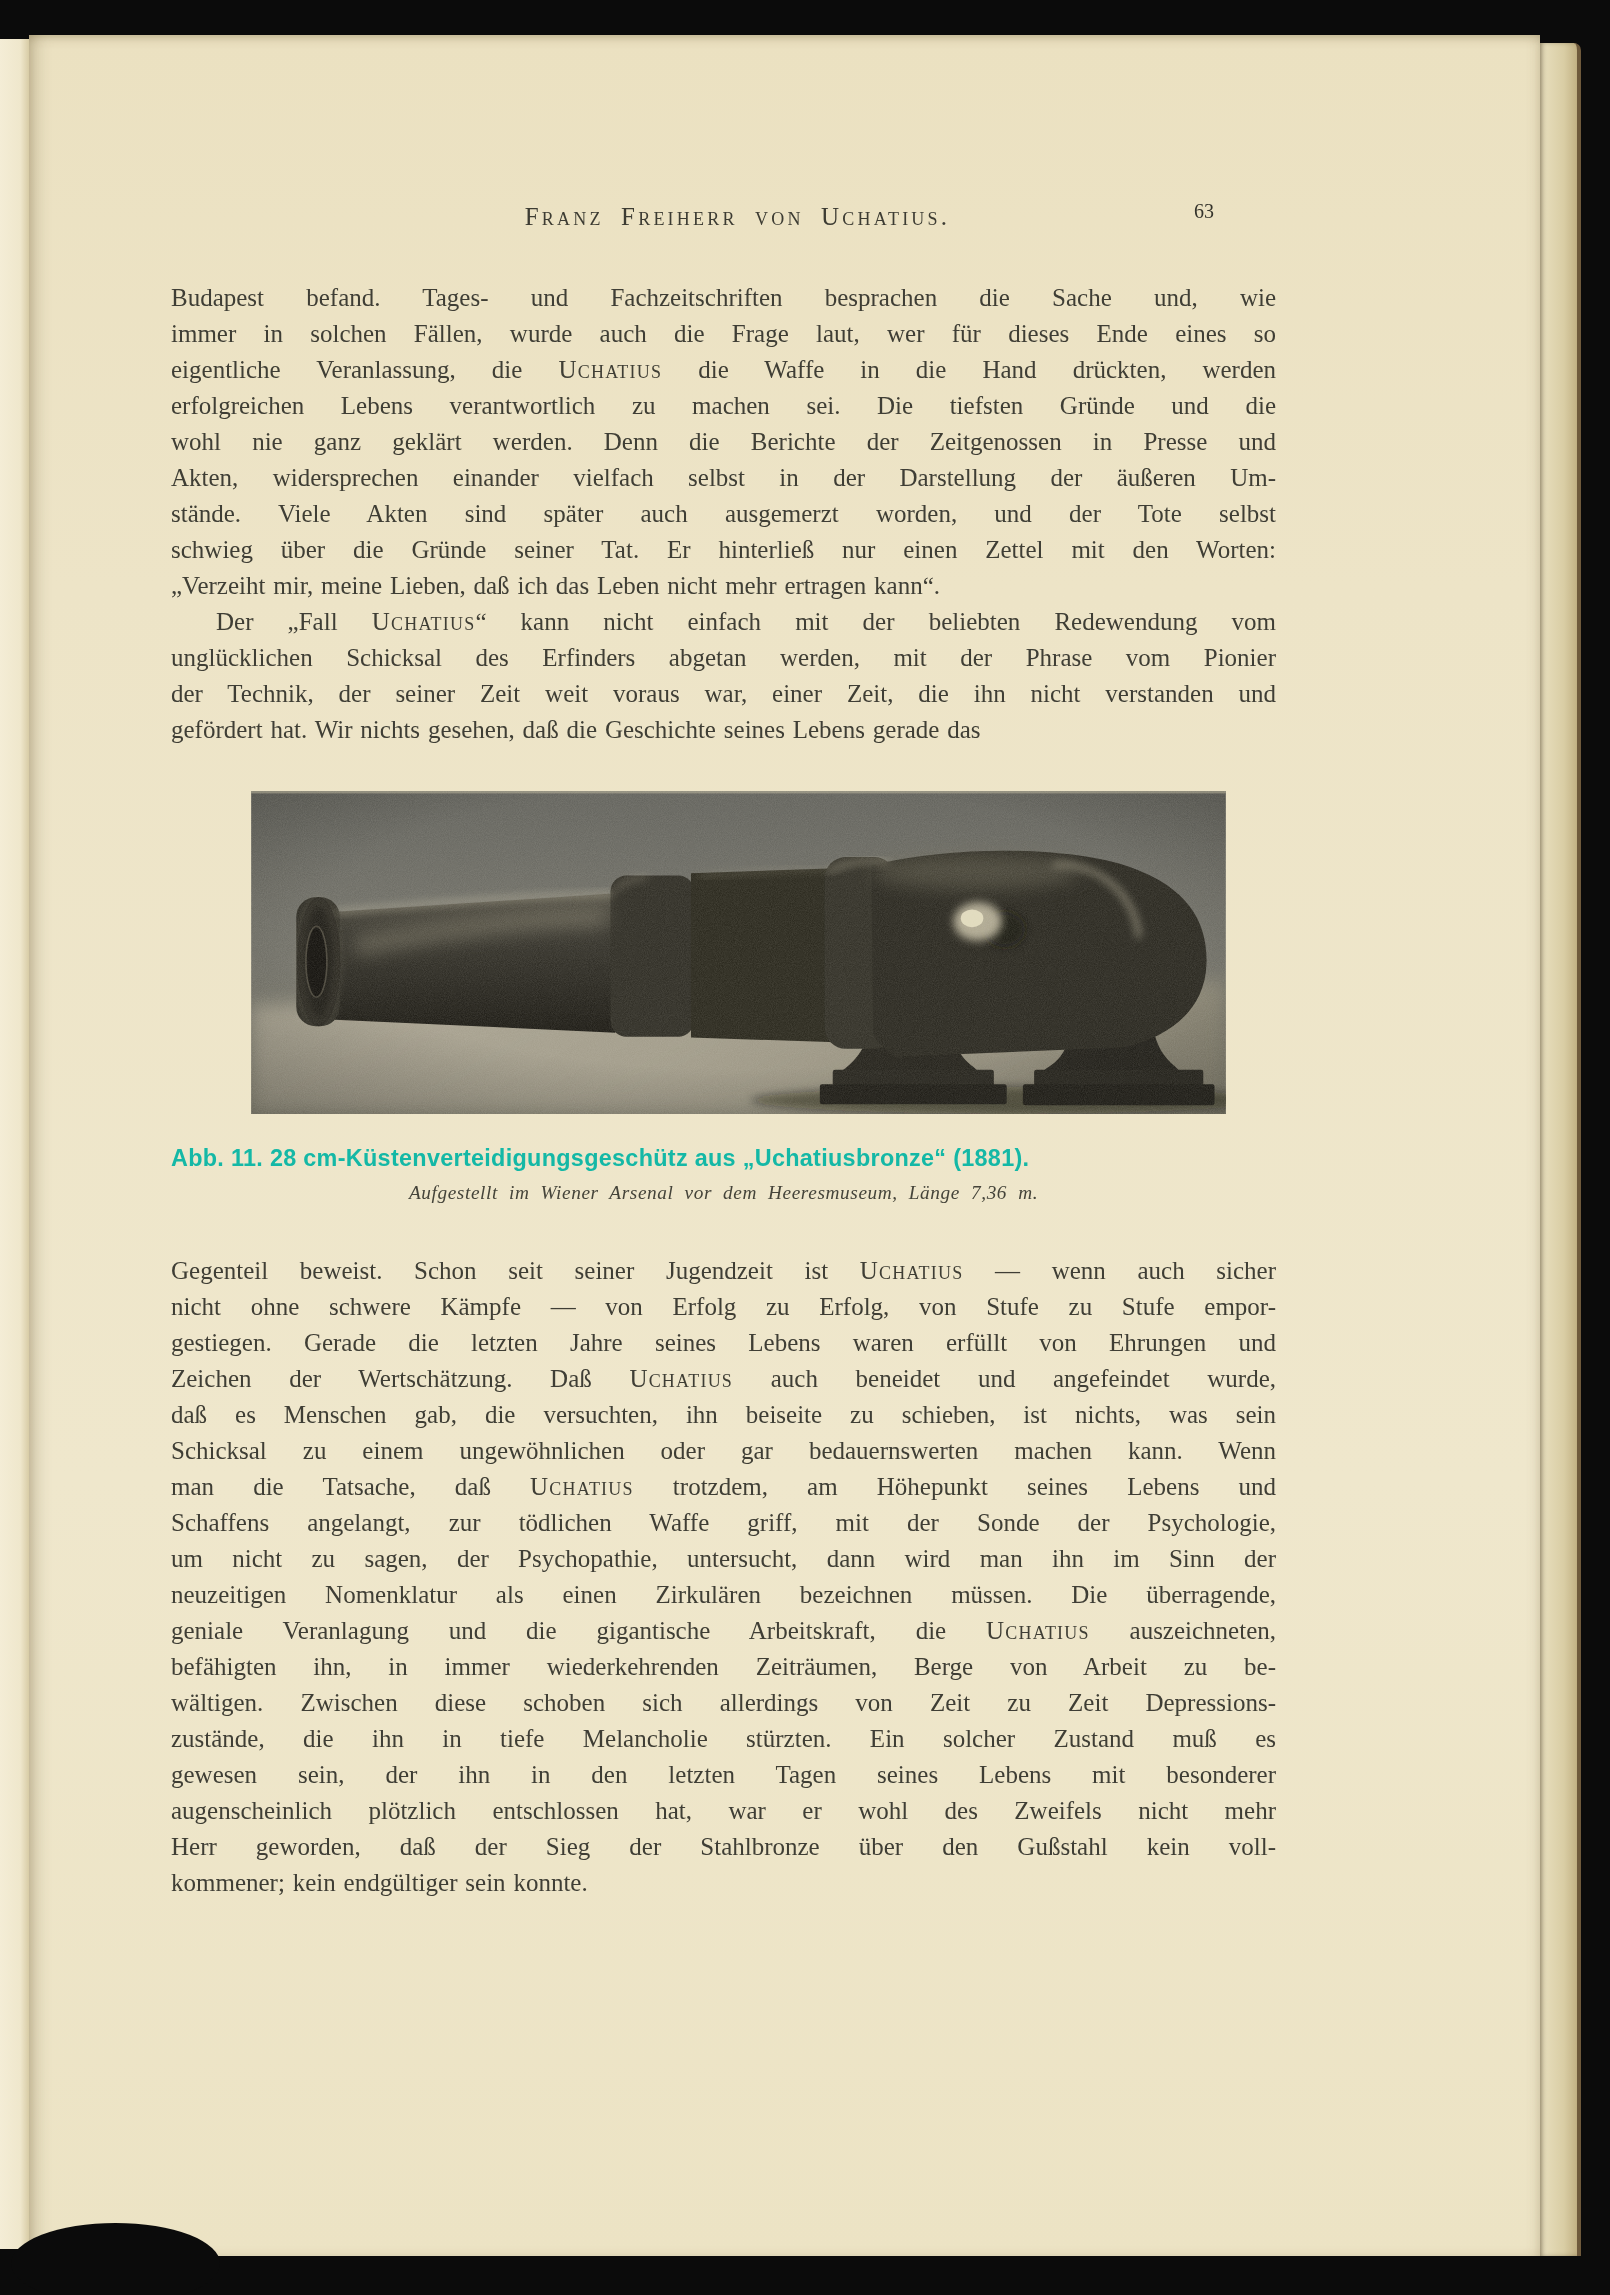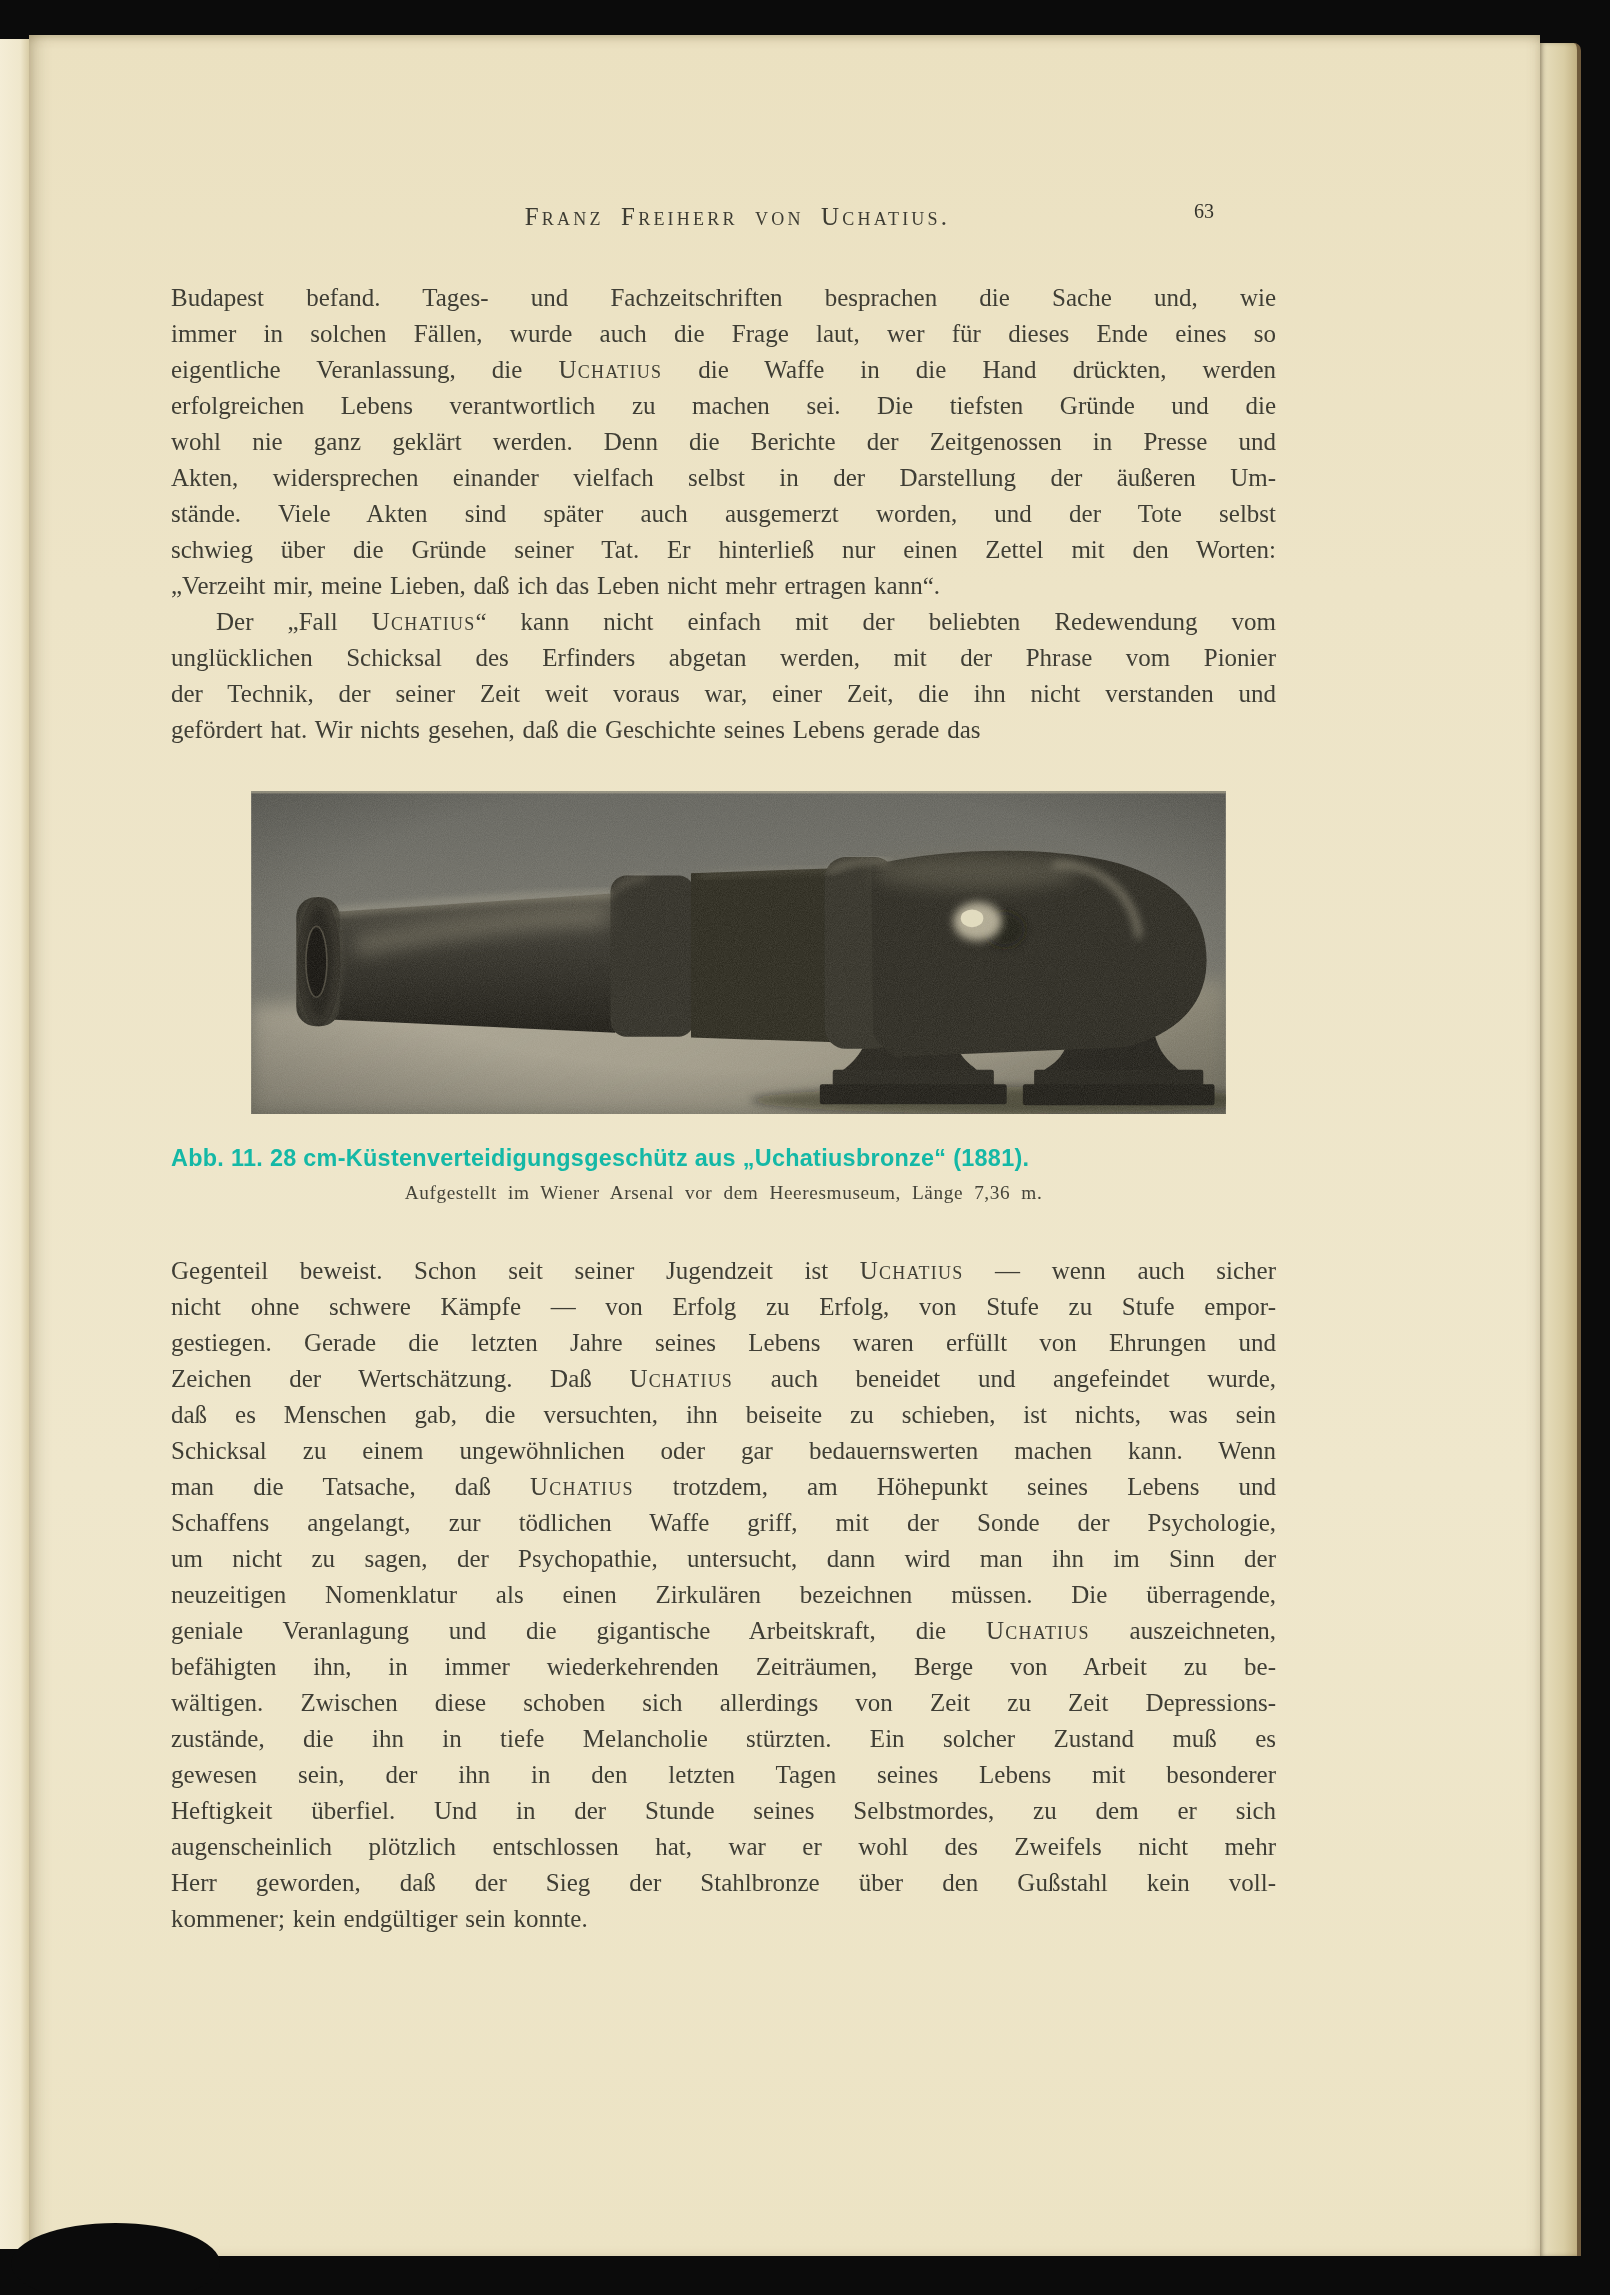--- a/index.html
+++ b/index.html
@@ -58,21 +58,21 @@
   
   .figure-wrap{position:absolute;left:251px;top:791px;width:975px;height:323px;}
   .figure-wrap svg{display:block;}
   .fig-caption{
     position:absolute;left:171px;top:1145px;width:1105px;text-align:left;
     font-family:"Liberation Sans","DejaVu Sans",sans-serif;
     font-weight:700;font-size:23.4px;letter-spacing:0.3px;color:#14b8a6;
   }
   .fig-subcaption{
     position:absolute;left:171px;top:1182px;width:1105px;text-align:center;
-    font-size:19.3px;letter-spacing:0.6px;word-spacing:5.6px;color:#45443a;
+    font-style:italic;font-size:19.3px;letter-spacing:0.6px;word-spacing:5.6px;color:#45443a;
   }
 </style>
 </head>
 <body>
 
 <div class="prev-page-edge"></div>
 
 <div class="page-stack-edge"></div>
 
 <div class="page-sheet"></div>
@@ -199,21 +199,20 @@
       <div class="line">Schicksal zu einem ungewöhnlichen oder gar bedauernswerten machen kann.  Wenn</div>
       <div class="line">man die Tatsache, daß <span class="sc">Uchatius</span> trotzdem, am Höhepunkt seines Lebens und</div>
       <div class="line">Schaffens angelangt, zur tödlichen Waffe griff, mit der Sonde der Psychologie,</div>
       <div class="line">um nicht zu sagen, der Psychopathie, untersucht, dann wird man ihn im Sinn der</div>
       <div class="line">neuzeitigen Nomenklatur als einen Zirkulären bezeichnen müssen.  Die überragende,</div>
       <div class="line">geniale Veranlagung und die gigantische Arbeitskraft, die <span class="sc">Uchatius</span> auszeichneten,</div>
       <div class="line">befähigten ihn, in immer wiederkehrenden Zeiträumen, Berge von Arbeit zu be-</div>
       <div class="line">wältigen.  Zwischen diese schoben sich allerdings von Zeit zu Zeit Depressions-</div>
       <div class="line">zustände, die ihn in tiefe Melancholie stürzten.  Ein solcher Zustand muß es</div>
       <div class="line">gewesen sein, der ihn in den letzten Tagen seines Lebens mit besonderer</div>
-      <div class="line">Heftigkeit überfiel.  Und in der Stunde seines Selbstmordes, zu dem er sich</div>
       <div class="line">augenscheinlich plötzlich entschlossen hat, war er wohl des Zweifels nicht mehr</div>
       <div class="line">Herr geworden, daß der Sieg der Stahlbronze über den Gußstahl kein voll-</div>
       <div class="line last">kommener; kein endgültiger sein konnte.</div>
     </div>
   </div>
 
 <div class="gutter-blob"></div>
 
 
 </body></html>

